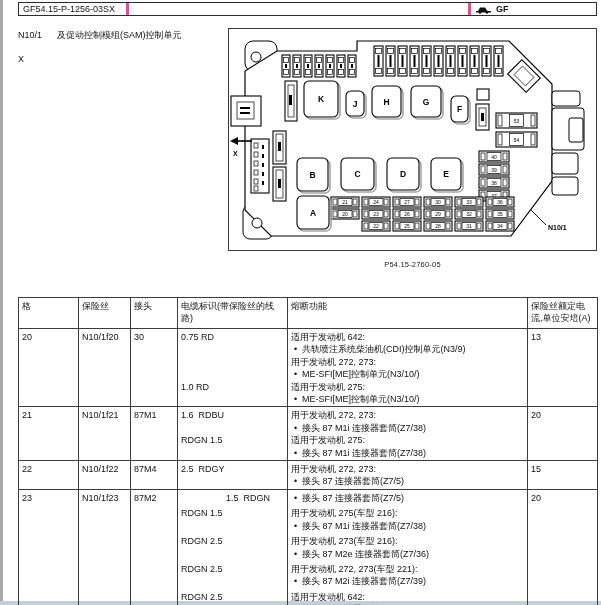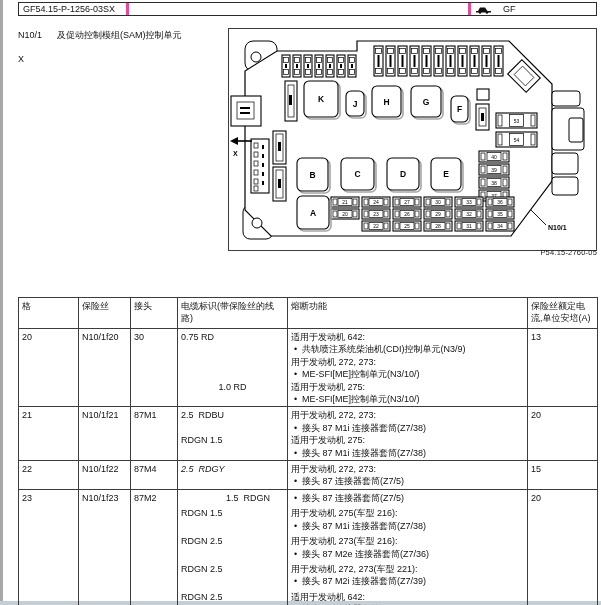--- a/index.html
+++ b/index.html
@@ -11,34 +11,34 @@
   .edge-left{position:absolute;left:0;top:0;width:3px;height:605px;background:#a8a8a8;}
   .edge-bottom{position:absolute;left:0;top:601px;width:601px;height:4px;background:#c3ced6;}
 
   
   .hdr{position:absolute;left:18px;top:2px;width:579px;height:14px;display:flex;
        border:1px solid #2b2b2b;font-size:9px;line-height:13px;box-sizing:border-box;}
   .hdr .cell{padding:0 4px;border-right:3px solid #ec4899;white-space:nowrap;overflow:hidden;box-sizing:border-box;}
   .hdr .c-code{width:110px;}
   .hdr .c-title{width:220px;margin-top:13px;}
   .hdr .c-spacer{width:122px;}
-  .hdr .c-gf{flex:1;border-right:none;display:flex;align-items:center;gap:11px;font-weight:normal;}
+  .hdr .c-gf{flex:1;border-right:none;display:flex;align-items:center;gap:4px;font-weight:bold;}
 
   
   .legend{position:absolute;left:18px;top:30px;width:205px;font-size:9px;line-height:11.5px;}
   .legend .row{display:flex;margin-bottom:9px;}
   .legend .key{width:39px;flex:none;}
   .legend .val{flex:1;}
   .legend .row.xrow{margin-top:12px;}
 
   
   .figure{position:absolute;left:228px;top:28px;width:369px;height:223px;
           border:1px solid #3c3c3c;box-sizing:border-box;background:#fff;}
   .figure svg{display:block;width:100%;height:100%;}
-  .caption{position:absolute;left:228px;top:248px;width:369px;text-align:right;
+  .caption{position:absolute;left:228px;top:260px;width:369px;text-align:center;
            font-size:7.5px;color:#222;letter-spacing:.2px;}
 
   svg .ln{fill:#fff;stroke:#000;stroke-width:1;}
   svg .body{fill:#fff;stroke:#000;stroke-width:1.2;}
   svg .fo{fill:#fff;stroke:#000;stroke-width:1.1;}
   svg .fi{fill:#fff;stroke:#000;stroke-width:.7;}
   svg .fd{fill:#000;stroke:none;}
   svg .fnum{font-size:5px;text-anchor:middle;fill:#000;font-family:"Liberation Sans",sans-serif;}
   svg .rsh{fill:none;stroke:#a6a6a6;stroke-width:1.6;}
   svg .rbx{fill:#fff;stroke:#000;stroke-width:1.1;}
@@ -515,21 +515,21 @@
       <th>电缆标识(带保险丝的线路)</th>
       <th>熔断功能</th>
       <th>保险丝额定电流,单位安培(A)</th>
     </tr>
   </thead>
   <tbody>
       <tr>
         <td class="c-grid">20</td>
         <td class="c-fuse">N10/1f20</td>
         <td class="c-term">30</td>
-        <td class="c-cable"><div class="seg" style="height: 49.6px;">0.75 RD</div><div class="seg" style="height: 24.8px; text-align: center;">1.0 RD</div></td>
+        <td class="c-cable"><div class="seg" style="height: 49.6px;">0.75 RD</div><div class="seg" style="height: 24.8px;">1.0 RD</div></td>
         <td class="c-func">
           <div class="seg">
             <div>适用于发动机 642:</div>
             <div class="bl">
               <span class="bu">•</span>
               <span class="bt">共轨喷注系统柴油机(CDI)控制单元(N3/9)</span>
             </div>
             <div>用于发动机 272, 273:</div>
             <div class="bl">
               <span class="bu">•</span>
@@ -543,21 +543,21 @@
               <span class="bt">ME-SFI[ME]控制单元(N3/10/)</span>
             </div>
           </div>
         </td>
         <td class="c-amps">13</td>
       </tr>
       <tr>
         <td class="c-grid">21</td>
         <td class="c-fuse">N10/1f21</td>
         <td class="c-term">87M1</td>
-        <td class="c-cable"><div class="seg" style="height: 24.8px;">2.5  RDBU</div><div class="seg" style="height: 24.8px;">RDGN 1.5</div></td>
+        <td class="c-cable"><div class="seg" style="height: 24.8px;">1.6  RDBU</div><div class="seg" style="height: 24.8px;">RDGN 1.5</div></td>
         <td class="c-func">
           <div class="seg">
             <div>用于发动机 272, 273:</div>
             <div class="bl">
               <span class="bu">•</span>
               <span class="bt">接头 87 M1i 连接器套筒(Z7/38)</span>
             </div>
           </div>
           <div class="seg">
             <div>适用于发动机 275:</div>
@@ -566,21 +566,21 @@
               <span class="bt">接头 87 M1i 连接器套筒(Z7/38)</span>
             </div>
           </div>
         </td>
         <td class="c-amps">20</td>
       </tr>
       <tr>
         <td class="c-grid">22</td>
         <td class="c-fuse">N10/1f22</td>
         <td class="c-term">87M4</td>
-        <td class="c-cable"><div class="seg" style="height: 24.8px; font-style: italic;">2.5  RDGY</div></td>
+        <td class="c-cable"><div class="seg" style="height: 24.8px;">2.5  RDGY</div></td>
         <td class="c-func">
           <div class="seg">
             <div>用于发动机 272, 273:</div>
             <div class="bl">
               <span class="bu">•</span>
               <span class="bt">接头 87 连接器套筒(Z7/5)</span>
             </div>
           </div>
         </td>
         <td class="c-amps">15</td>

